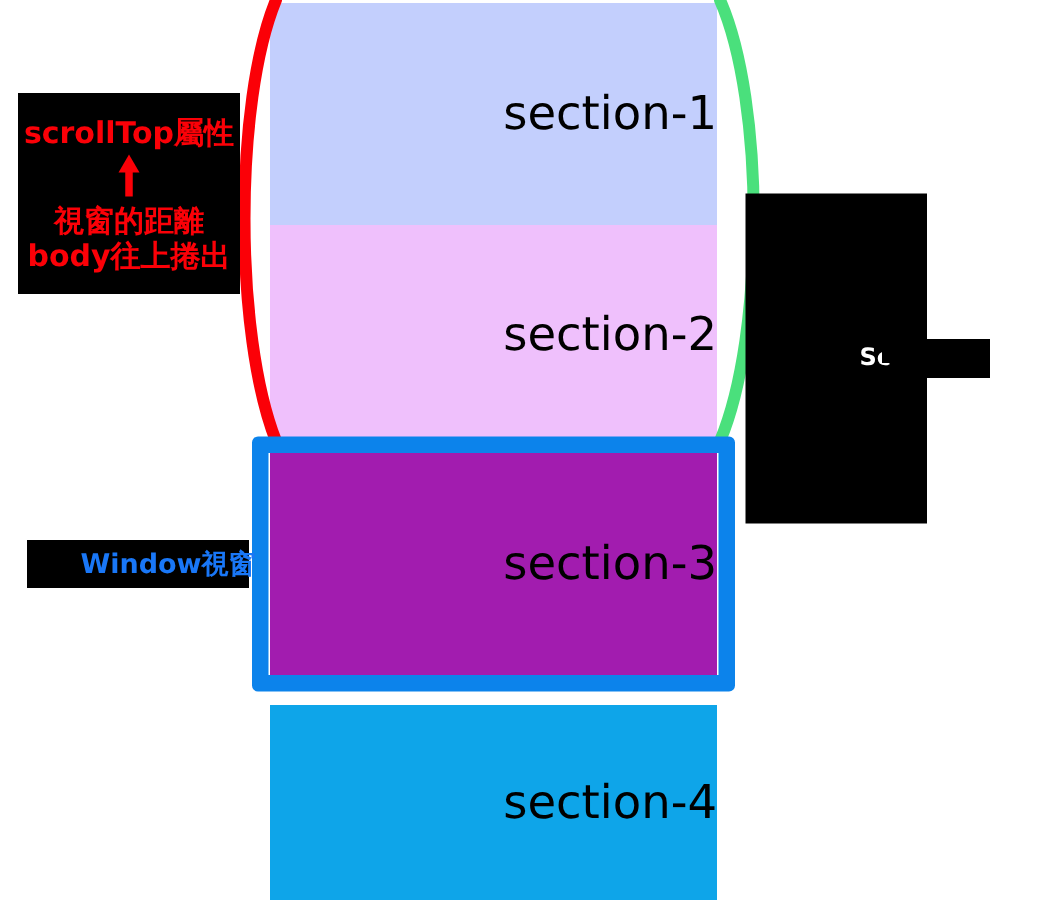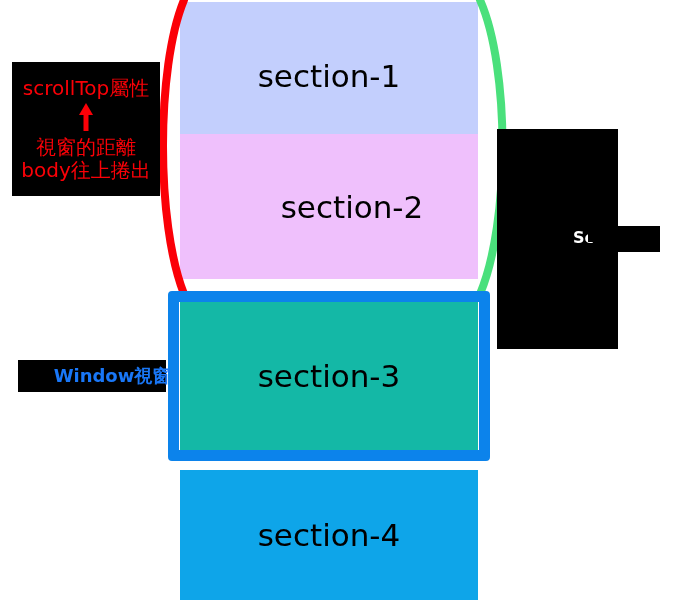--- a/index.html
+++ b/index.html
@@ -24,29 +24,29 @@
     background: #ffffff;
   }
 
   
   .section {
     position: absolute;
     left: 180px;
     width: 298px;
     display: flex;
     align-items: center;
-    justify-content: center;
+    justify-content: flex-end;
     color: #000000;
     font-size: 31px;
     font-weight: 400;
     letter-spacing: 0px;
     box-sizing: border-box;
   }
   #section-1 { top: 2px;   height: 148px; }
-  #section-2 { top: 134px; height: 145px; padding-left: 46px; }
+  #section-2 { top: 150px; height: 145px; padding-left: 46px; }
   #section-3 { top: 300px; height: 152px; }
   #section-4 { top: 470px; height: 130px; }
 
   
   #window-frame {
     position: absolute;
     left: 168px;
     top: 291px;
     width: 322px;
     height: 170px;
@@ -80,21 +80,21 @@
   #scrolltop-callout {
     left: 12px;
     top: 62px;
     width: 148px;
     height: 134px;
     padding: 6px 4px;
   }
   .callout-text-red {
     color: #fb0007;
     font-size: 20px;
-    font-weight: normal;
+    font-weight: bold;
     line-height: 1.12;
     text-align: right;
     white-space: nowrap;
   }
   #scrolltop-arrow {
     width: 40px;
     height: 30px;
     margin: 3px 0 4px 0;
   }
 
@@ -152,21 +152,21 @@
 <body>
 
 <div id="stage">
 
   <div id="section-1" class="section" style="background: rgb(195, 207, 253);">
     <span>section-1</span>
   </div>
   <div id="section-2" class="section" style="background: rgb(239, 192, 252);">
     <span>section-2</span>
   </div>
-  <div id="section-3" class="section" style="background: #14b8a6;">
+  <div id="section-3" class="section" style="background: #a21caf;">
     <span>section-3</span>
   </div>
   <div id="section-4" class="section" style="background: #0ea5e9;">
     <span>section-4</span>
   </div>
 
   <svg id="red-arc" class="arc-svg" viewBox="0 0 48 300">
     <path d="M 36 2 C 8 70, 8 225, 36 296" fill="none" stroke="#fb0007" stroke-width="8" stroke-linecap="round"></path>
   </svg>
 

